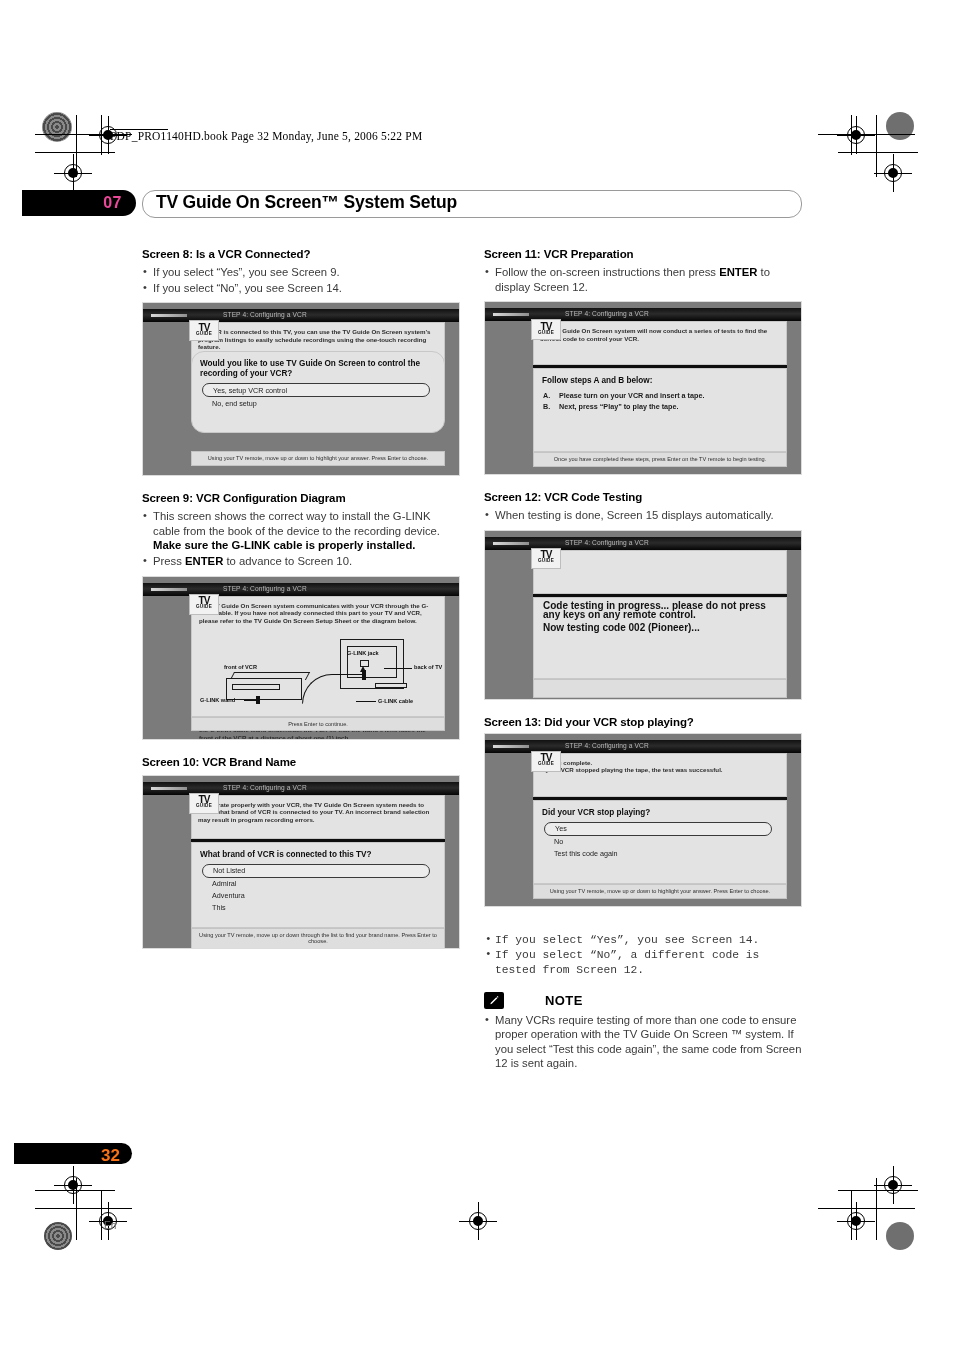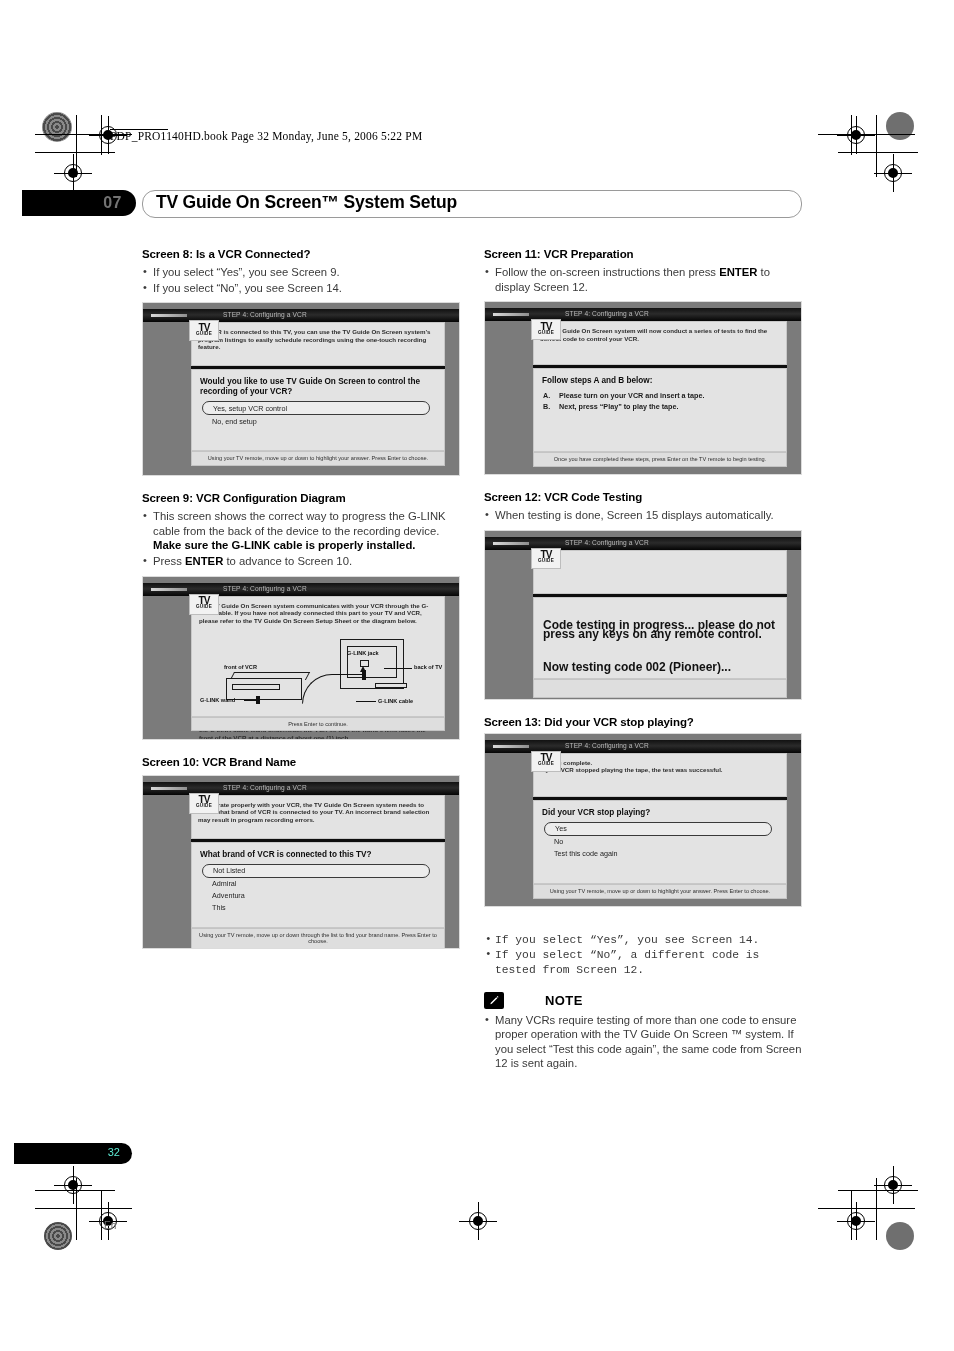--- a/index.html
+++ b/index.html
@@ -20,21 +20,21 @@
   .cropline{position:absolute;background:#000;}
   .dot{position:absolute;border-radius:50%;background:
      repeating-radial-gradient(circle,#4a4a4a 0 2px,#8a8a8a 2px 4px);}
   .dotplain{position:absolute;border-radius:50%;background:#6f6f6f;}
 
   
   .filehdr{position:absolute;left:110px;top:130px;font-family:"Liberation Serif",serif;
            font-size:11.5px;color:#000;white-space:nowrap;letter-spacing:.2px;}
   .chapbar{position:absolute;left:22px;top:190px;width:114px;height:26px;background:#000;
            border-radius:0 13px 13px 0;}
-  .chapnum{position:absolute;right:14px;top:4px;color:#737373;font-size:16px;font-weight:bold;
+  .chapnum{position:absolute;right:14px;top:4px;color:#ec4899;font-size:16px;font-weight:bold;
            letter-spacing:.5px;}
   .titlepill{position:absolute;left:142px;top:190px;width:658px;height:26px;
              border:1px solid #9a9a9a;border-radius:13px;background:#fff;}
   .titletext{position:absolute;left:156px;top:192px;font-size:17.5px;font-weight:bold;
              letter-spacing:-.2px;color:#000;}
 
   
   .col{position:absolute;top:248px;width:318px;}
   .col.left{left:142px;}
   .col.right{left:484px;}
@@ -70,21 +70,21 @@
   .introtxt{font-size:6.2px;line-height:7.6px;color:#2b2b2b;padding:5px 6px 6px 6px;
      font-weight:bold;}
   .divider{position:absolute;left:48px;right:14px;height:3px;background:#0d0d0d;}
   .qtxt{font-size:8.2px;font-weight:bold;color:#0d0d0d;padding:7px 8px 3px 8px;line-height:10px;}
   .opts{padding:1px 8px 0 10px;}
   .opt{font-size:7.2px;color:#1d1d1d;padding:1.5px 0 1.5px 10px;line-height:9px;}
   .opt.sel{border:1px solid #3a3a3a;border-radius:7px;background:#ececec;
            padding:1.5px 0 1.5px 10px;margin-right:6px;}
   .footnote{position:absolute;left:48px;right:14px;background:#dedede;border:1px solid #c4c4c4;
      font-size:5.6px;line-height:6.8px;color:#2e2e2e;text-align:center;padding:3px 4px;}
-  .bodytext{font-size:12px;line-height:9.4px;color:#111;padding:23px 9px;font-weight:bold;}
+  .bodytext{font-size:10px;line-height:9.4px;color:#111;padding:3px 9px;font-weight:bold;}
   .steps{font-size:7.2px;line-height:9.6px;color:#1b1b1b;padding:2px 9px 0 9px;font-weight:bold;}
   .steps .row{display:flex;margin-bottom:1px;}
   .steps .ltr{width:16px;flex:none;}
 
   
   .diagwrap{position:absolute;left:48px;right:14px;background:#e3e3e3;border:1px solid #c8c8c8;}
   .diagtxt{font-size:6.2px;line-height:7.6px;color:#2b2b2b;padding:5px 7px 2px 7px;font-weight:bold;}
   .diagart{position:relative;height:92px;}
   .tvbox{position:absolute;left:148px;top:13px;width:62px;height:48px;border:1.3px solid #1a1a1a;}
   .tvbox::after{content:"";position:absolute;inset:6px 6px 10px 6px;border:1.1px solid #1a1a1a;}
@@ -110,21 +110,21 @@
   
   .noterow{display:flex;align-items:center;margin:14px 0 4px 0;gap:32px;}
   .noteicon{width:20px;height:17px;background:#000;border-radius:2px;position:relative;
             flex:none;margin-right:9px;}
   .noteicon .pen{position:absolute;left:4.5px;top:3px;width:11px;height:11px;}
   .notelbl{font-size:13px;font-weight:bold;letter-spacing:.4px;color:#000;}
 
   
   .pagebar{position:absolute;left:14px;top:1143px;width:118px;height:21px;background:#000;
            border-radius:0 11px 11px 0;}
-  .pagenum{position:absolute;right:12px;top:3px;color:#5eead4;font-size:11px;font-weight:normal;}
+  .pagenum{position:absolute;right:12px;top:3px;color:#f97316;font-size:17px;font-weight:bold;}
   .lang{position:absolute;left:104px;top:1220px;font-size:10px;color:#6a6a6a;}
 </style>
 </head>
 <body>
 
 <div class="page">
 
   <div class="dot" style="left:42px;top:112px;width:30px;height:30px;"></div>
   <div class="dotplain" style="left:886px;top:112px;width:28px;height:28px;"></div>
   <div class="dot" style="left:44px;top:1222px;width:28px;height:28px;"></div>
@@ -207,35 +207,35 @@
         </div>
       <div class="tvlogo">
         <span class="t1">TV</span>
         <span class="t2">GUIDE</span>
       </div>
       <div class="steptitle">STEP 4: Configuring a VCR</div>
       <div class="panel intro" style="height:42px;">
         <div class="introtxt">If a VCR is connected to this TV, you can use the TV Guide On Screen system’s program listings to easily schedule recordings using the one-touch recording feature.</div>
       </div>
       <div class="divider" style="top:63px;"></div>
-      <div class="panel body" style="top:66px;height:80px;">
+      <div class="panel body" style="top:48px;height:80px;border-radius:13px;">
         <div class="qtxt">Would you like to use TV Guide On Screen to control the recording of your VCR?</div>
         <div class="opts">
           <div class="opt sel">Yes, setup VCR control</div>
           <div class="opt">No, end setup</div>
         </div>
       </div>
       <div class="footnote" style="top:148px;">Using your TV remote, move up or down to highlight your answer. Press Enter to choose.</div>
     </div>
 
     <div class="gap"></div>
 
     <h3 class="sub">Screen 9: VCR Configuration Diagram</h3>
     <ul class="bul">
-      <li><span>This screen shows the correct way to progress the G-LINK cable from the back of the device to the recording device. </span><b class="k">Make sure the G-LINK cable is properly installed.</b></li>
+      <li><span>This screen shows the correct way to install the G-LINK cable from the book of the device to the recording device. </span><b class="k">Make sure the G-LINK cable is properly installed.</b></li>
       <li><span>Press </span><b class="k">ENTER</b><span> to advance to Screen 10.</span></li>
     </ul>
 
     <div class="tvshot" style="height:162px;">
       <div class="topbar">
           <span class="dash"></span>
         </div>
       <div class="tvlogo">
         <span class="t1">TV</span>
         <span class="t2">GUIDE</span>

